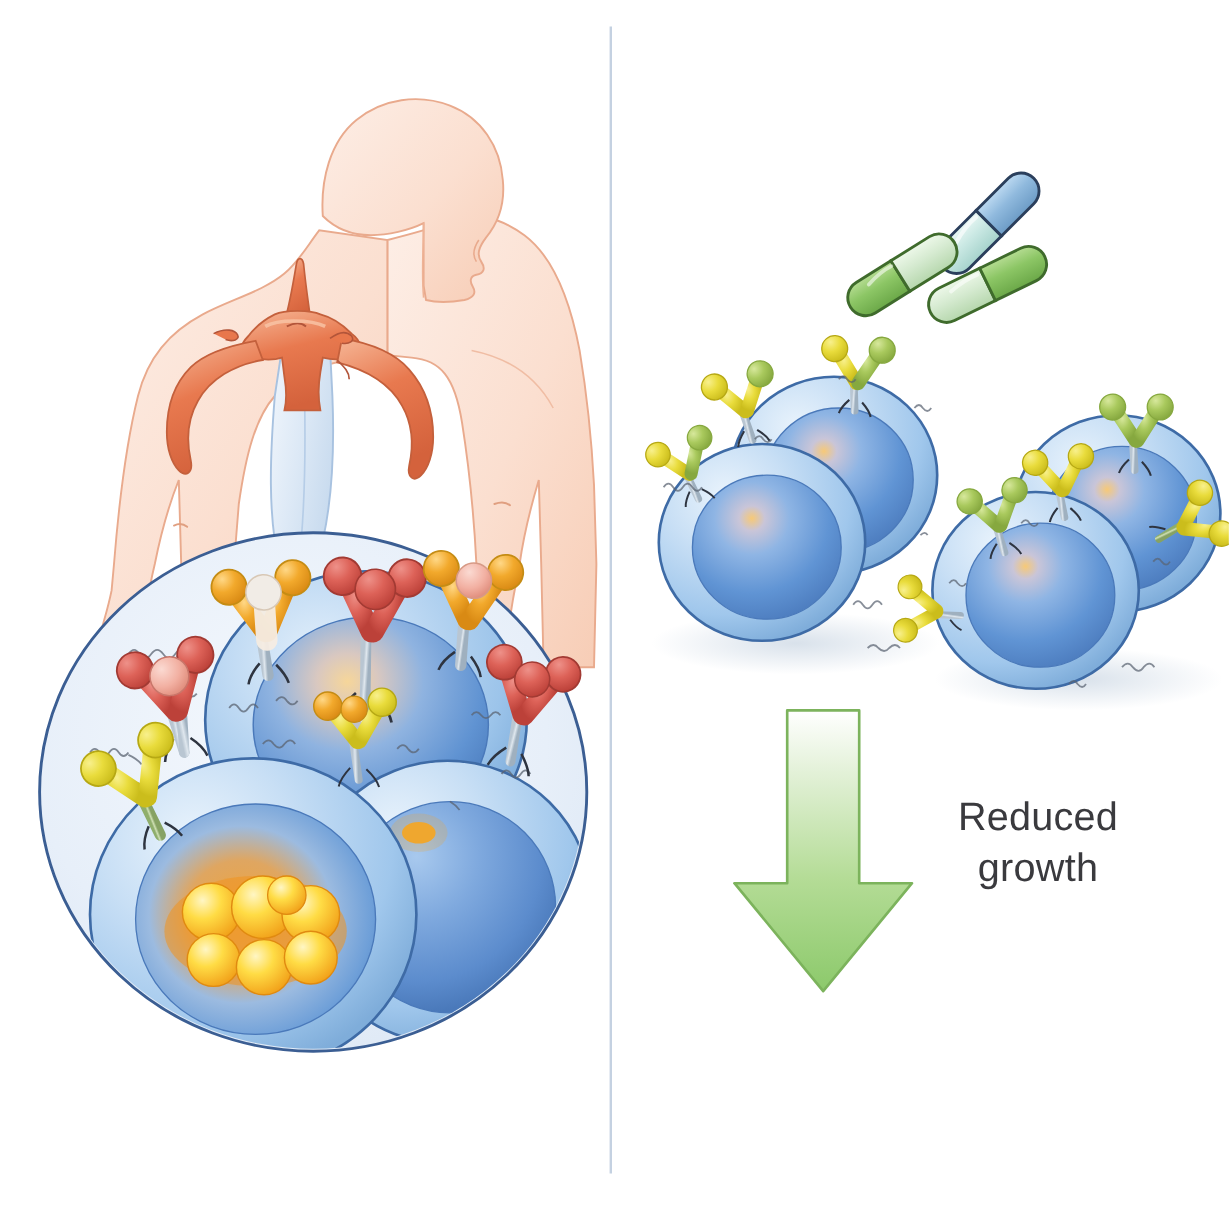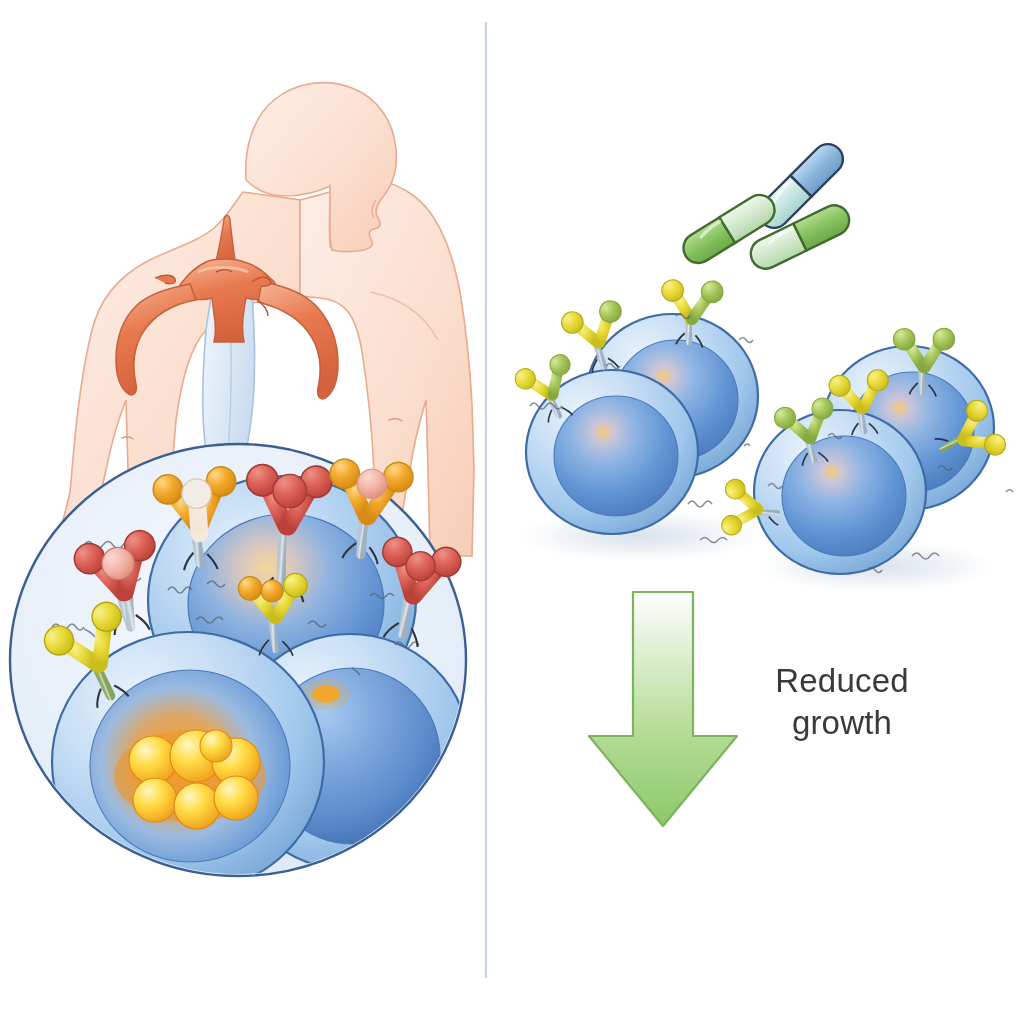--- a/index.html
+++ b/index.html
@@ -1,21 +1,21 @@
 <!DOCTYPE html>
 <html><head>
 <meta charset="utf-8">
 <style>
   html,body{margin:0;padding:0;background:#ffffff;}
   body{
     width:1024px;height:1024px;overflow:hidden;
     font-family:"Liberation Sans","DejaVu Sans",sans-serif;
     color:#3a3a3e;
   }
-  #figure{position:relative;width:846px;height:1024px;background:#fff;}
+  #figure{position:relative;width:846px;height:1024px;background:#fff;margin-left:23px;}
   #figure > svg{position:absolute;left:0;top:0;}
   .label-text{
     position:absolute;
     font-family:"Liberation Sans","DejaVu Sans",sans-serif;
     font-size:33px;
     line-height:1.28;
     color:#3a3a3e;
     text-align:center;
     white-space:pre-line;
     letter-spacing:0.2px;

